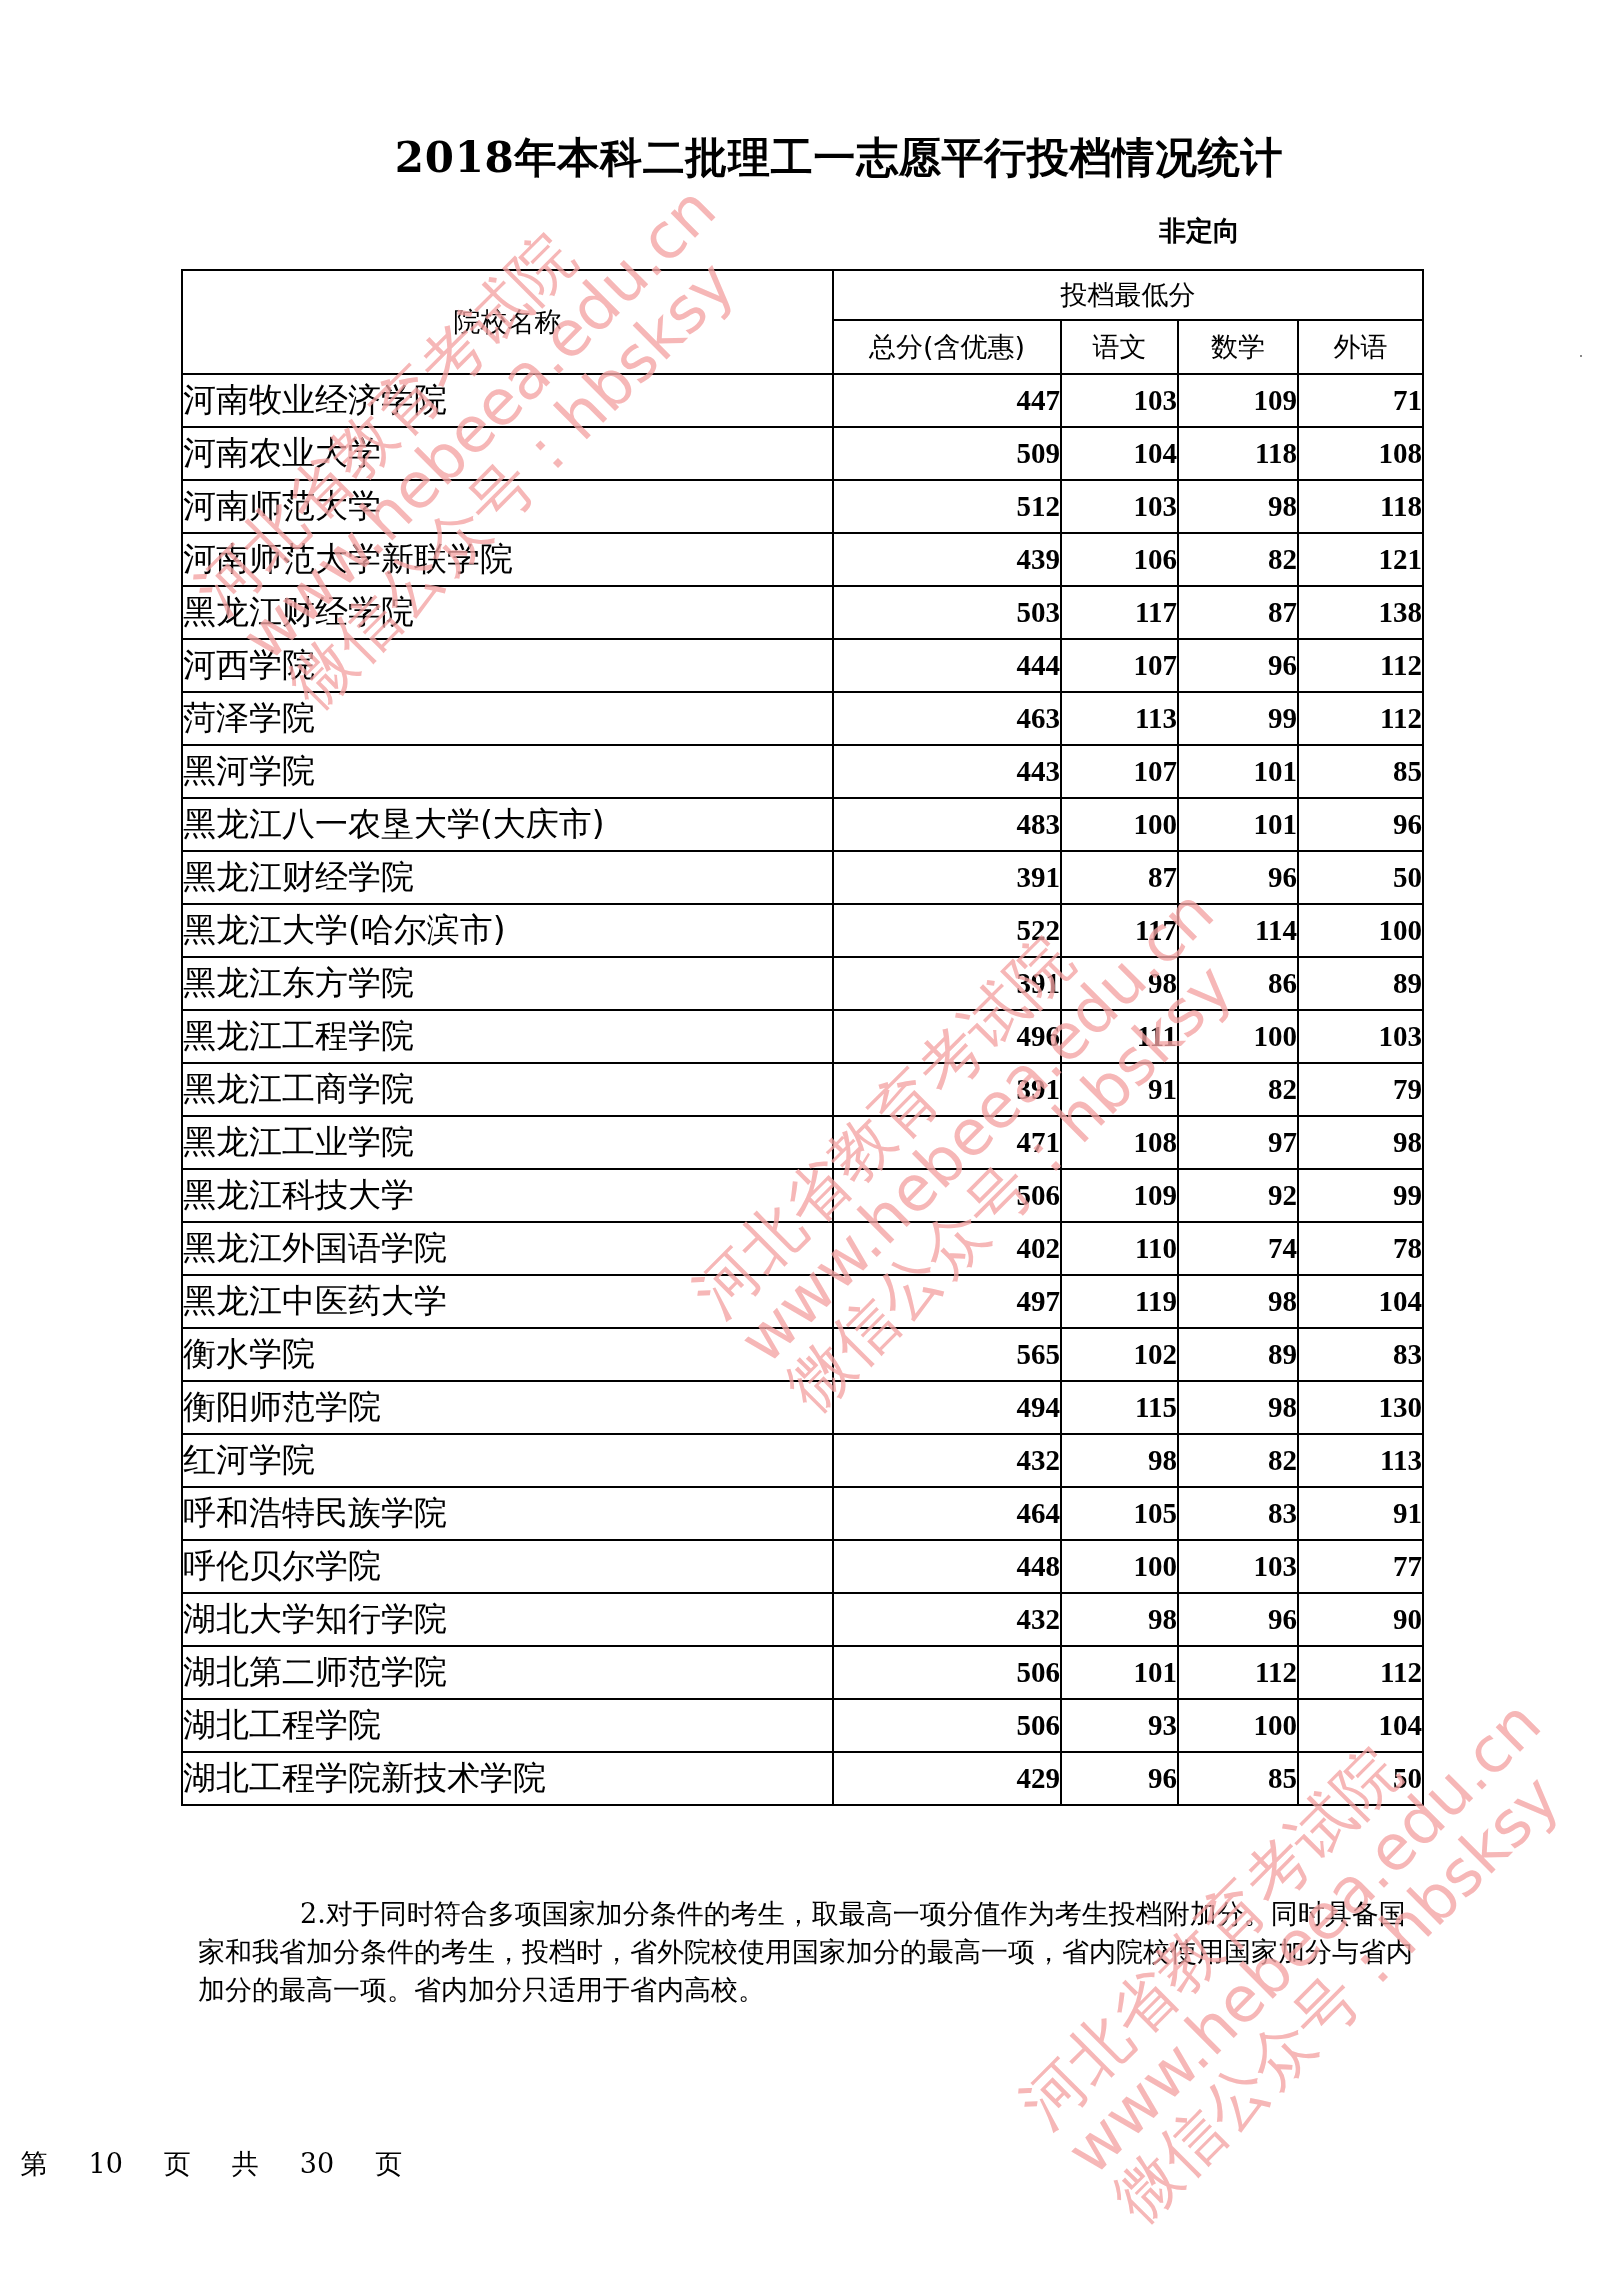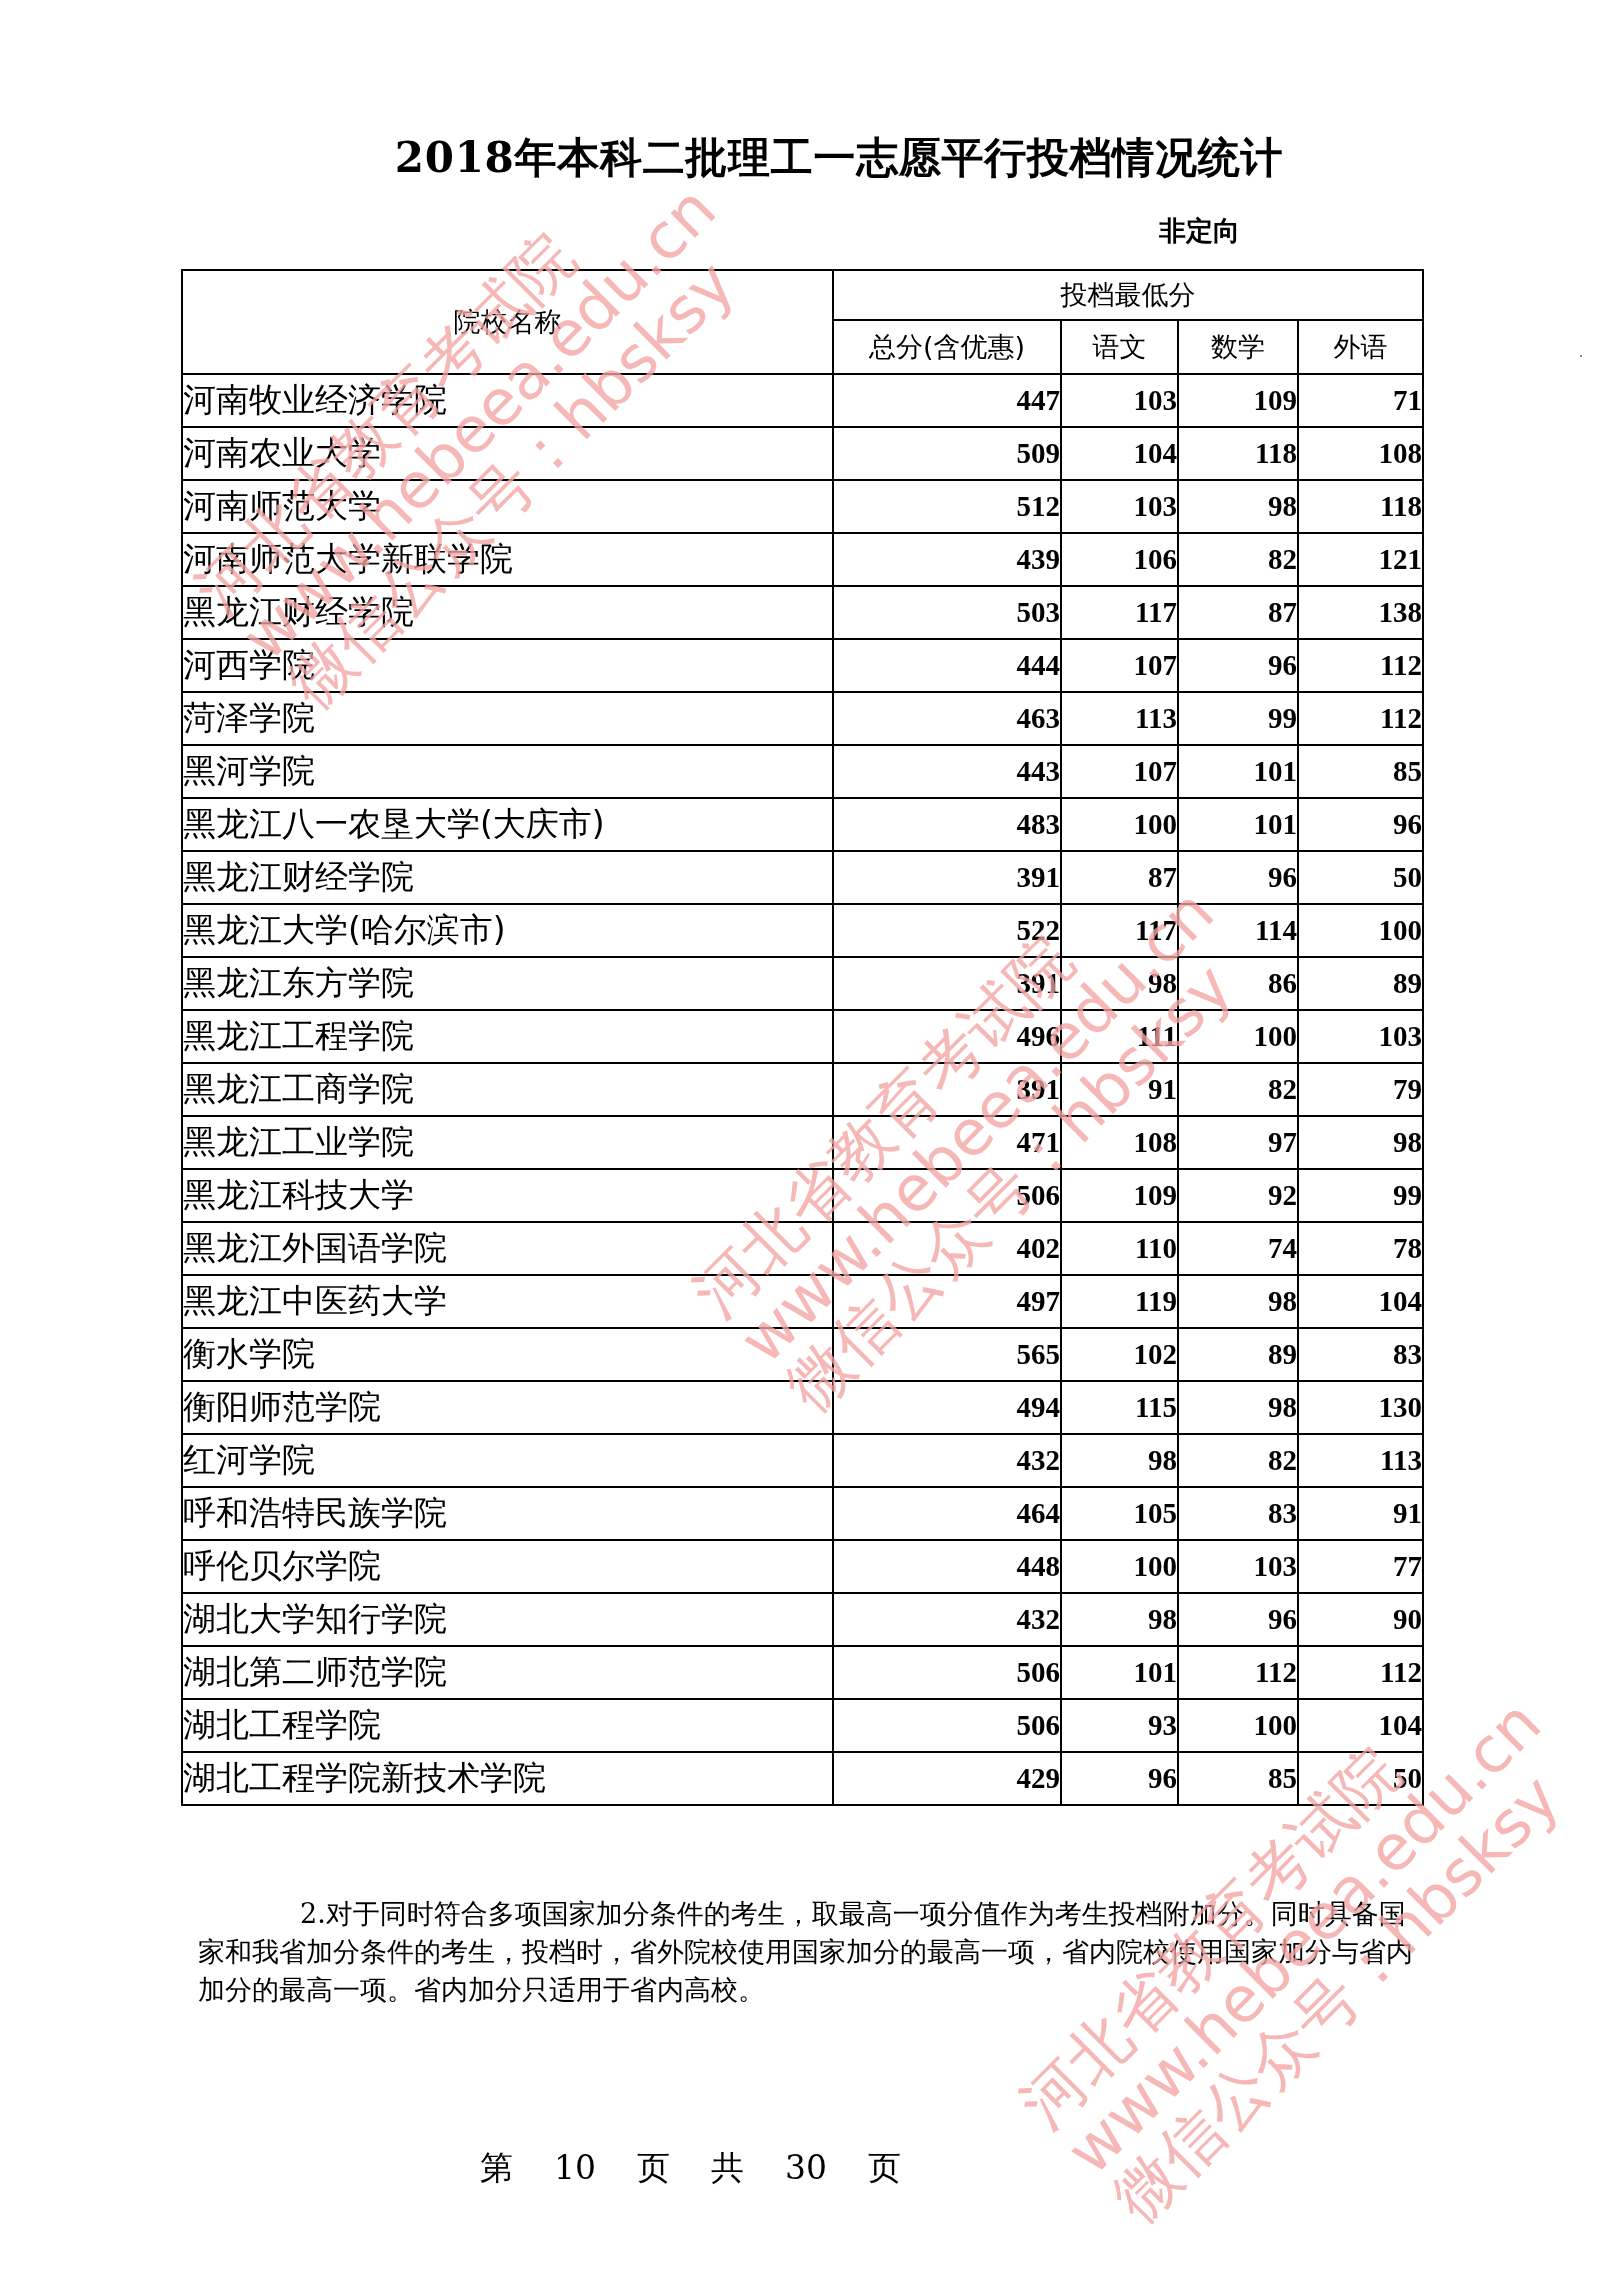--- a/index.html
+++ b/index.html
@@ -19,22 +19,22 @@
   tr.data-row td { height: 51px; }
   td.name { font-size: 33px; padding-left: 9.5px; text-align: left;
             font-family: "DejaVu Sans", "Liberation Sans", sans-serif; white-space: nowrap; }
   td.num { font-size: 29px; font-weight: bold; text-align: right; padding-right: 15px;
            font-family: "Liberation Serif", serif; }
   td.num.total { text-align: right; padding-right: 0; padding-left: 6.8px; }
   .notes { position: absolute; left: 198px; top: 1895px; width: 1227px; font-size: 27px;
            line-height: 38px; font-family: "DejaVu Serif", "Liberation Serif", serif; }
   .notes p { margin: 0; }
   .notes .indent { text-indent: 102px; }
-  .footer { position: absolute; top: 2146px; left: 0; width: 1381px; text-align: center;
-            font-size: 33px; font-family: "DejaVu Serif", "Liberation Serif", serif; word-spacing: 0; }
+  .footer { position: absolute; top: 2146px; left: 0; width: 1381px; text-align: left;
+            font-size: 27px; font-family: "DejaVu Serif", "Liberation Serif", serif; word-spacing: 0; }
   .footer span { display: inline-block; margin: 0 20.5px; }
   .watermark { position: absolute; color: #f4a3a3; opacity: 0.78; pointer-events: none;
                transform: rotate(-45deg); transform-origin: left top;
                font-family: "DejaVu Sans", "Liberation Sans", sans-serif; line-height: 1.05; }
   .watermark div { white-space: nowrap; font-size: 63px; }
   .edge-mark { position: absolute; left: 1580px; top: 355px; width: 2px; height: 2px; background: #888; }
 </style>
 </head>
 <body>
 

